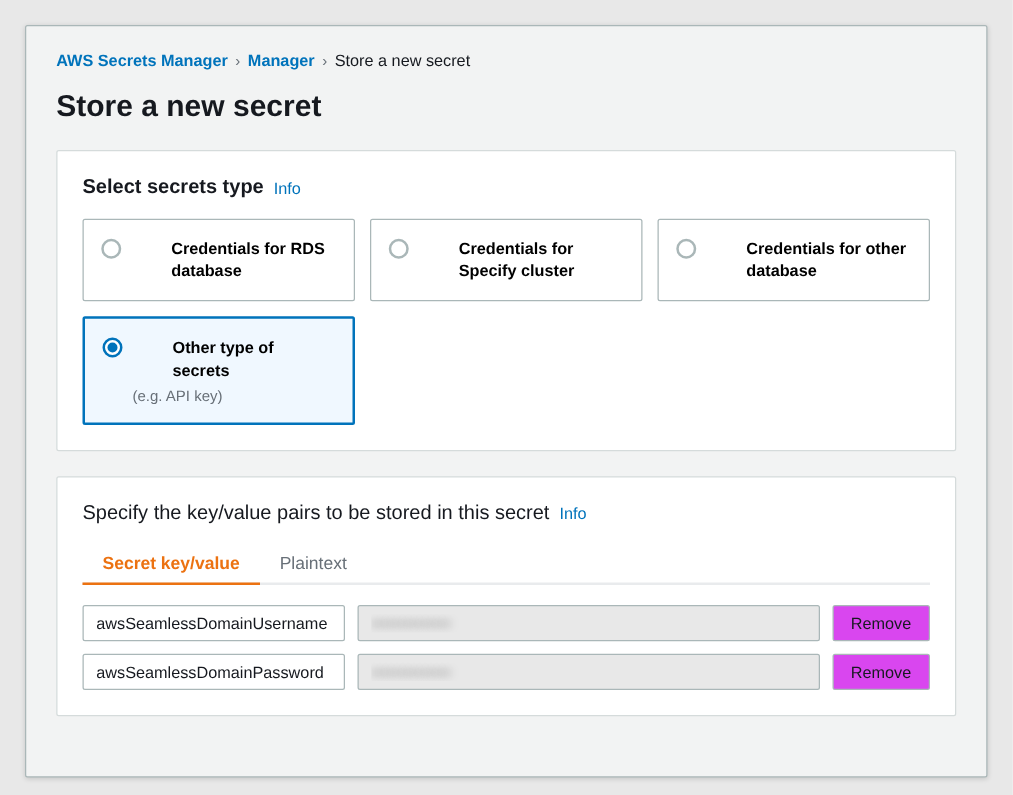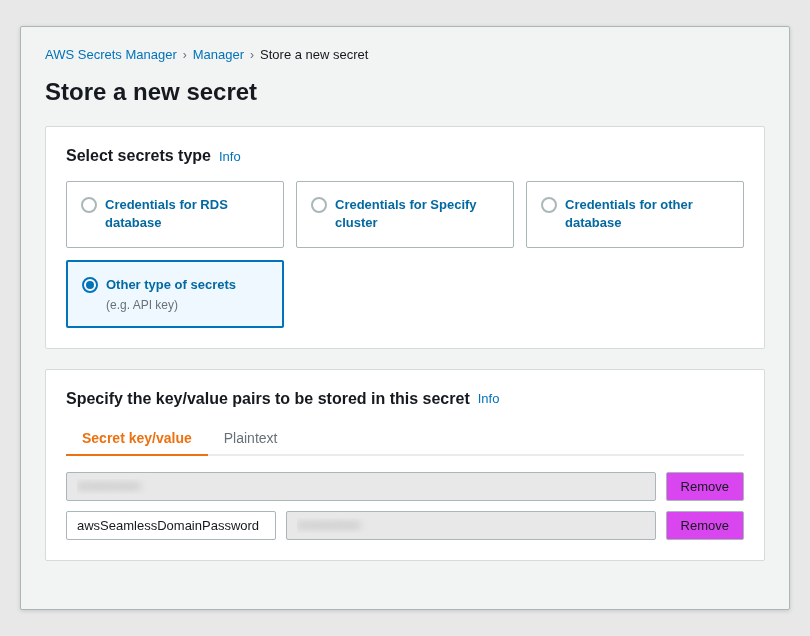--- a/index.html
+++ b/index.html
@@ -27,20 +27,21 @@
     .breadcrumb {
       display: flex;
       align-items: center;
       gap: 6px;
       font-size: 13px;
       margin-bottom: 16px;
     }
     .breadcrumb-link {
       color: #0073bb;
       cursor: pointer;
+      font-weight: bold;
     }
     .breadcrumb-sep {
       color: #687078;
       font-size: 12px;
     }
     .breadcrumb-current {
       color: #16191f;
     }
 
     .page-title {
@@ -128,38 +129,39 @@
       content: '';
       width: 8px;
       height: 8px;
       border-radius: 50%;
       background: #0073bb;
     }
 
     .type-label {
       font-size: 13px;
       font-weight: 700;
-      color: #0369a1;
+      color: #000000;
       line-height: 1.4;
+      margin-left: 32px;
     }
     .type-sublabel {
       font-size: 12px;
       color: #687078;
       padding-left: 24px;
     }
 
     .kv-section-header {
       display: flex;
       align-items: center;
       gap: 8px;
       margin-bottom: 14px;
     }
     .kv-section-title {
       font-size: 16px;
-      font-weight: 700;
+      font-weight: 400;
       color: #16191f;
     }
 
     .tabs {
       display: flex;
       border-bottom: 2px solid #e9ebed;
       margin-bottom: 16px;
       gap: 0;
       text-align: center;
     }
@@ -290,20 +292,21 @@
     </div>
 
     <div class="tabs">
       <div class="tab active">Secret key/value</div>
       <div class="tab">Plaintext</div>
     </div>
 
     <div class="kv-rows">
 
       <div class="kv-row">
+        <input class="kv-key-input" type="text" value="awsSeamlessDomainUsername" style="">
         <input class="kv-value-input blurred" type="text" value="••••••••••••••" style="">
         <button class="remove-btn">Remove</button>
       </div>
 
       <div class="kv-row">
         <input class="kv-key-input" type="text" value="awsSeamlessDomainPassword" style="">
         <input class="kv-value-input blurred" type="text" value="••••••••••••••" style="">
         <button class="remove-btn">Remove</button>
       </div>
     </div>

